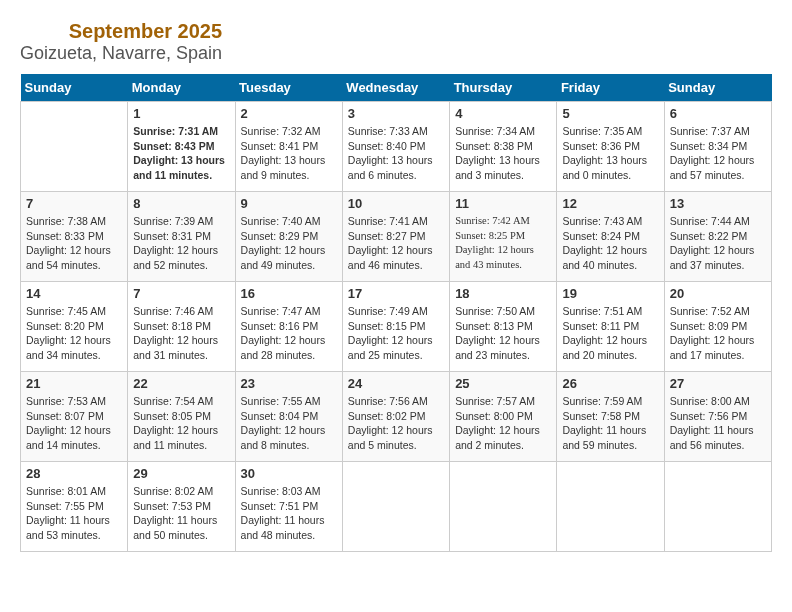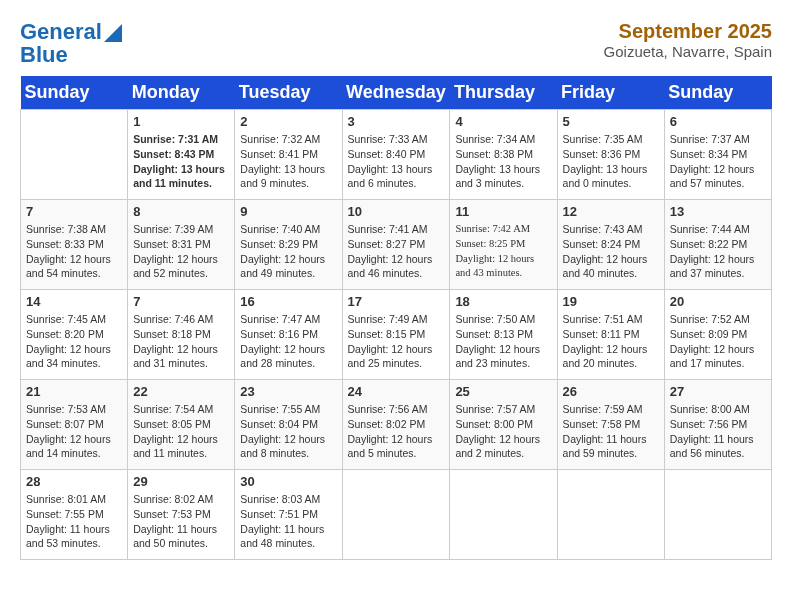--- a/index.html
+++ b/index.html
@@ -36,34 +36,34 @@
     .logo-line1 { display: flex; align-items: center; }
     .title-block {
       text-align: right;
     }
     .month-title {
       font-size: 20px;
       font-weight: bold;
       color: #a16207;
     }
     .location {
-      font-size: 15px;
+      font-size: 18px;
       color: #555;
     }
     table {
       width: 100%;
       border-collapse: collapse;
       font-size: 11px;
     }
     th {
-      background-color: #1d4ed8;
+      background-color: #0369a1;
       color: white;
       padding: 6px 4px;
       text-align: left;
-      font-size: 18px;
+      font-size: 13px;
       font-weight: bold;
     }
     td {
       border: 1px solid #ccc;
       vertical-align: top;
       padding: 4px 5px;
       width: 107px;
       min-height: 80px;
       height: 90px;
     }
@@ -82,33 +82,20 @@
       background: #f9f9f9;
     }
     .empty-cell {
       background: #fff !important;
     }
   </style>
 </head>
 <body>
 
 <div class="header">
-  <div class="logo">
-    <div class="logo-wrapper">
-      <div class="logo-line1">
-        <span class="logo-text">
-          <span>General</span>
-        </span>
-        <svg width="18" height="18" viewBox="0 0 18 18" style="margin-left:2px;margin-top:2px;">
-          <polygon points="0,18 18,18 18,0" fill="#1a6ab5"></polygon>
-        </svg>
-      </div>
-      <div style="font-size:22px;font-weight:bold;color:#1a6ab5;line-height:1;">Blue</div>
-    </div>
-  </div>
   <div class="title-block">
     <div class="month-title">September 2025</div>
     <div class="location">Goizueta, Navarre, Spain</div>
   </div>
 </div>
 
 <table>
   <thead>
     <tr id="header-row">
         <th>Sunday</th>

